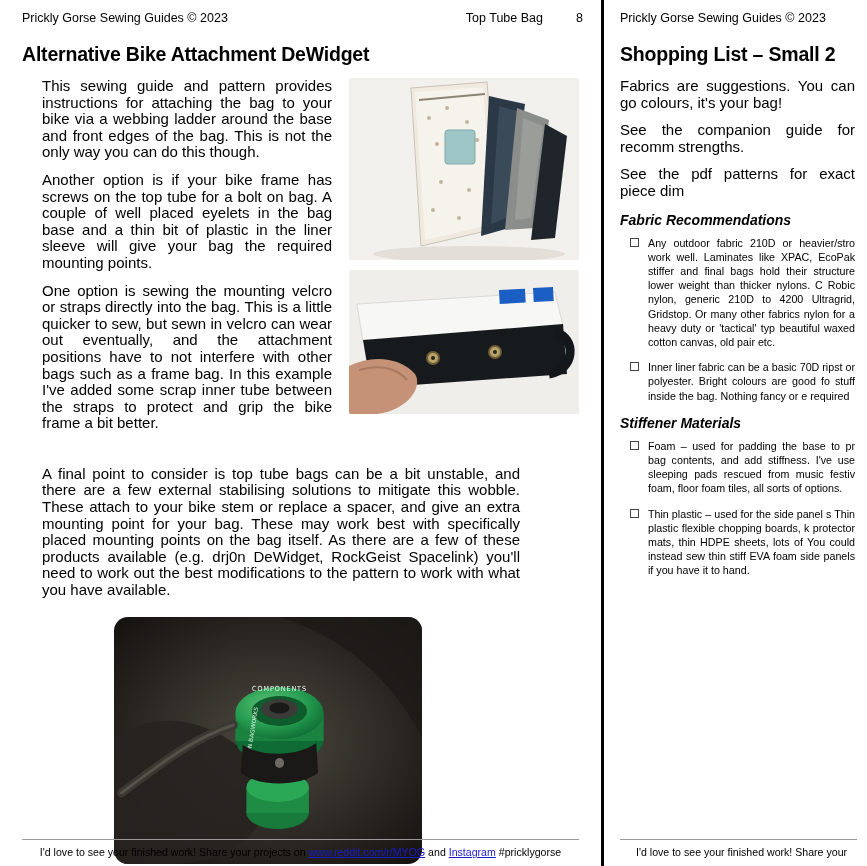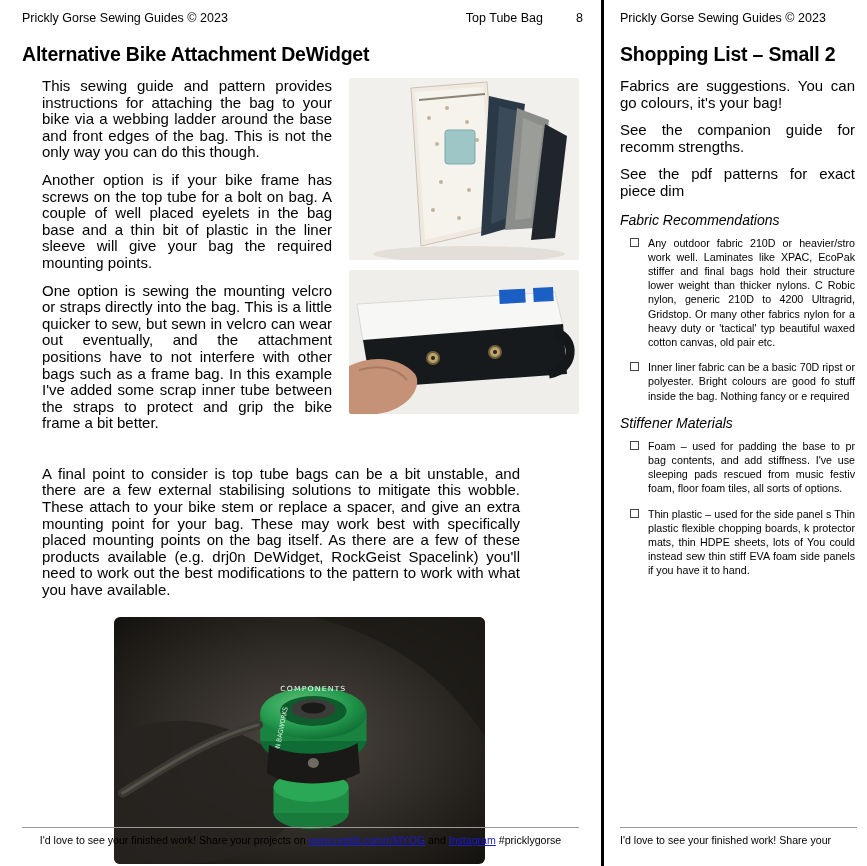--- a/index.html
+++ b/index.html
@@ -115,74 +115,74 @@
     height: 144px;
     border-radius: 2px;
     overflow: hidden;
   }
 
   .figure {
     margin: 18px 0 0 92px;
     width: 335px;
   }
   .figure .photo {
-    width: 371px;
+    width: 308px;
     height: 247px;
-    border-radius: 6px;
+    border-radius: 14px;
     overflow: hidden;
     position: relative;
   }
   .figure .caption {
     font-size: 11.2px;
     font-style: italic;
     text-align: center;
     margin-top: 5px;
     color: #111;
     text-decoration: underline;
   }
 
   
   .footer {
     position: absolute;
-    bottom: 20px;
+    bottom: 8px;
     left: 0;
     width: 100%;
     box-sizing: border-box;
   }
   .footer .rule {
     border-top: 1px solid #9a9a9a;
     margin: 0 22px 6px 22px;
   }
   .footer .rule-right {
     border-top: 1px solid #9a9a9a;
     margin: 0 10px 6px 16px;
   }
   .footer .ftext {
     font-size: 10.6px;
     text-align: center;
     color: #000;
   }
   .footer .ftext-right {
     font-size: 10.6px;
-    padding-left: 16px;
+    padding-left: 32px;
     white-space: nowrap;
   }
   .footer a {
     color: #1a1ad0;
     text-decoration: underline;
   }
 
   
   .right-content {
     padding: 0 12px 0 16px;
   }
   .right-content p.body { text-align: justify; }
   h2.sub {
     font-size: 14px;
-    font-weight: normal;
+    font-weight: bold;
     font-style: italic;
     margin: 12px 0 8px 0;
   }
   ul.checks {
     list-style: none;
     margin: 0;
     padding: 0;
   }
   ul.checks li {
     position: relative;

